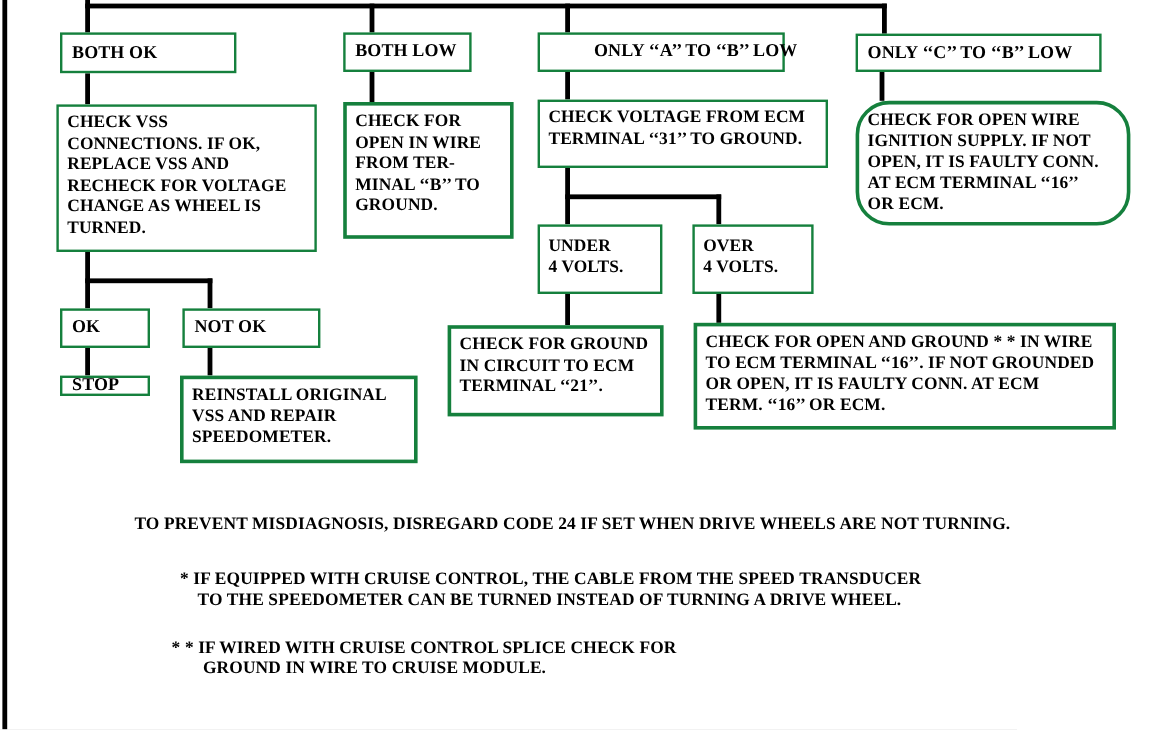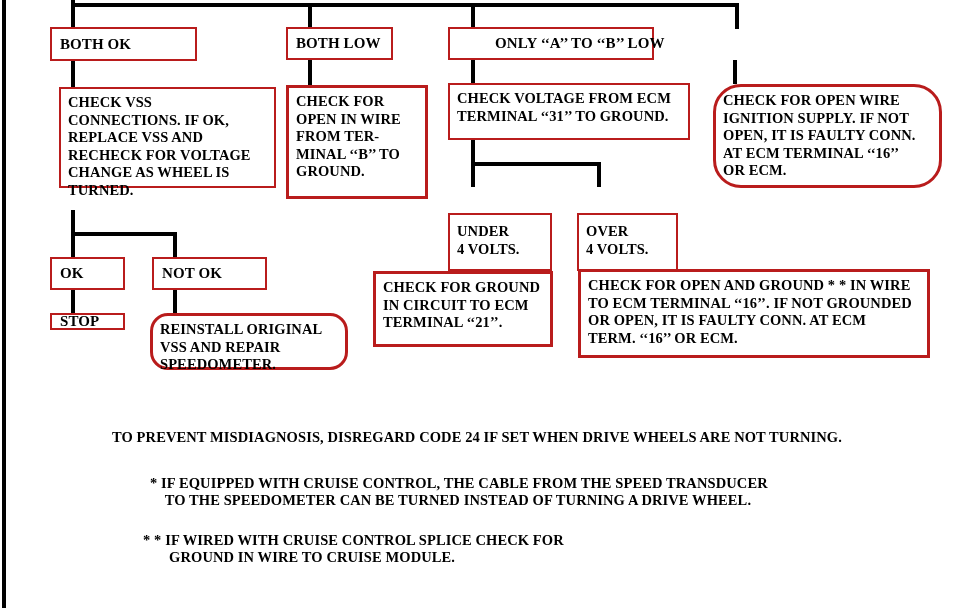--- a/index.html
+++ b/index.html
@@ -8,37 +8,37 @@
     width:965px;height:608px;
     background:#ffffff;
     overflow:hidden;
     font-family:"Liberation Serif", serif;
     color:#000;
   }
   .line{position:absolute;background:#000;}
   .box{
     position:absolute;
     box-sizing:border-box;
-    border:2px solid #b91c1c;
+    border:2px solid #15803d;
     background:#fff;
     font-weight:700;
     font-size:14.5px;
     line-height:17.5px;
     white-space:pre;
     padding:5px 7px;
     letter-spacing:0.1px;
   }
   .box.thick{border-width:3px;}
   .lbl{
     display:flex;align-items:center;
     padding:0 0 0 8px;
     font-size:15px;
     line-height:15px;
   }
-  .pad-top{padding-top:8px;margin-top:26px;}
+  .pad-top{padding-top:8px;}
   .note{
     position:absolute;
     font-weight:700;
     font-size:14.5px;
     line-height:17px;
     white-space:pre;
     letter-spacing:0.1px;
   }
 </style>
 </head>
@@ -67,22 +67,23 @@
 
   <div class="line" style="left:471px;top:140px;width:4px;height:47px;"></div>
   <div class="line" style="left:471px;top:162px;width:130px;height:4px;"></div>
   <div class="line" style="left:597px;top:162px;width:4px;height:25px;"></div>
   <div class="line" style="left:471px;top:245px;width:4px;height:26px;"></div>
   <div class="line" style="left:597px;top:245px;width:4px;height:25px;"></div>
 
   <div class="box lbl" style="left:50px;top:27px;width:147px;height:34px;">BOTH OK</div>
   <div class="box lbl" style="left:286px;top:27px;width:107px;height:33px;">BOTH LOW</div>
   <div class="box lbl" style="left:448px;top:27px;width:206px;height:33px;padding-left:45px;">ONLY ‘‘A’’ TO ‘‘B’’ LOW</div>
+  <div class="box lbl" style="left:713px;top:28px;width:205px;height:32px;">ONLY ‘‘C’’ TO ‘‘B’’ LOW</div>
 
-  <div class="box" style="left:59px;top:87px;width:217px;height:101px;">CHECK VSS
+  <div class="box" style="left:47px;top:87px;width:217px;height:123px;">CHECK VSS
 CONNECTIONS. IF OK,
 REPLACE VSS AND
 RECHECK FOR VOLTAGE
 CHANGE AS WHEEL IS
 TURNED.</div>
   <div class="box thick" style="left:286px;top:85px;width:142px;height:114px;">CHECK FOR
 OPEN IN WIRE
 FROM TER-
 MINAL ‘‘B’’ TO
 GROUND.</div>
@@ -102,21 +103,21 @@
 IN CIRCUIT TO ECM
 TERMINAL ‘‘21’’.</div>
   <div class="box thick" style="left:578px;top:269px;width:352px;height:89px;">CHECK FOR OPEN AND GROUND * * IN WIRE
 TO ECM TERMINAL ‘‘16’’. IF NOT GROUNDED
 OR OPEN, IT IS FAULTY CONN. AT ECM
 TERM. ‘‘16’’ OR ECM.</div>
 
   <div class="box lbl" style="left:50px;top:257px;width:75px;height:33px;">OK</div>
   <div class="box lbl" style="left:152px;top:257px;width:115px;height:33px;">NOT OK</div>
   <div class="box lbl" style="left:50px;top:313px;width:75px;height:17px;">STOP</div>
-  <div class="box thick" style="left:150px;top:313px;width:198px;height:57px;border-radius:18px;">REINSTALL ORIGINAL
+  <div class="box thick" style="left:150px;top:313px;width:198px;height:73px;">REINSTALL ORIGINAL
 VSS AND REPAIR
 SPEEDOMETER.</div>
 
   <div class="note" style="left:112px;top:429px;">TO PREVENT MISDIAGNOSIS, DISREGARD CODE 24 IF SET WHEN DRIVE WHEELS ARE NOT TURNING.</div>
   <div class="note" style="left:150px;top:475px;">* IF EQUIPPED WITH CRUISE CONTROL, THE CABLE FROM THE SPEED TRANSDUCER
     TO THE SPEEDOMETER CAN BE TURNED INSTEAD OF TURNING A DRIVE WHEEL.</div>
   <div class="note" style="left:143px;top:532px;">* * IF WIRED WITH CRUISE CONTROL SPLICE CHECK FOR
        GROUND IN WIRE TO CRUISE MODULE.</div>
 
 </div>

